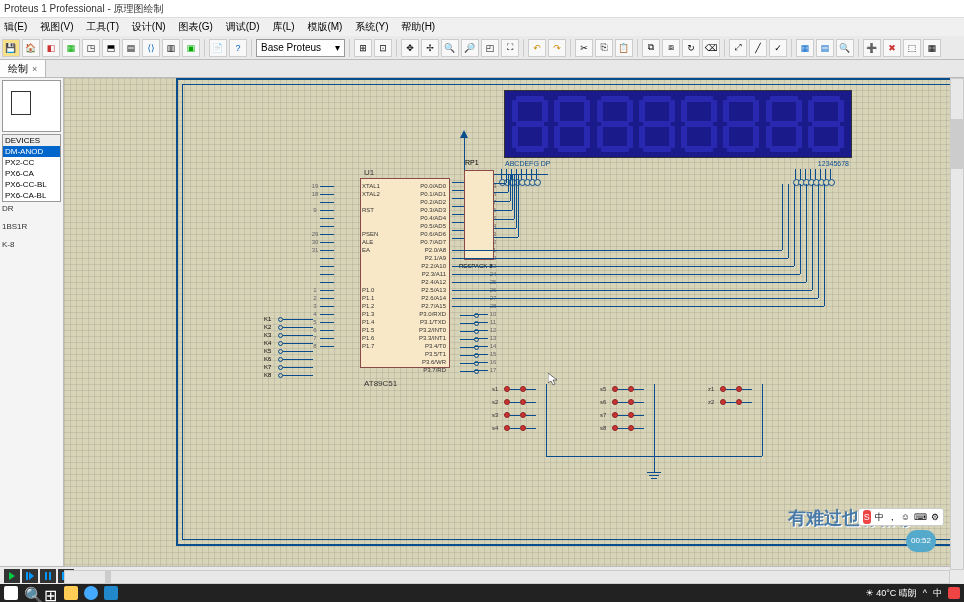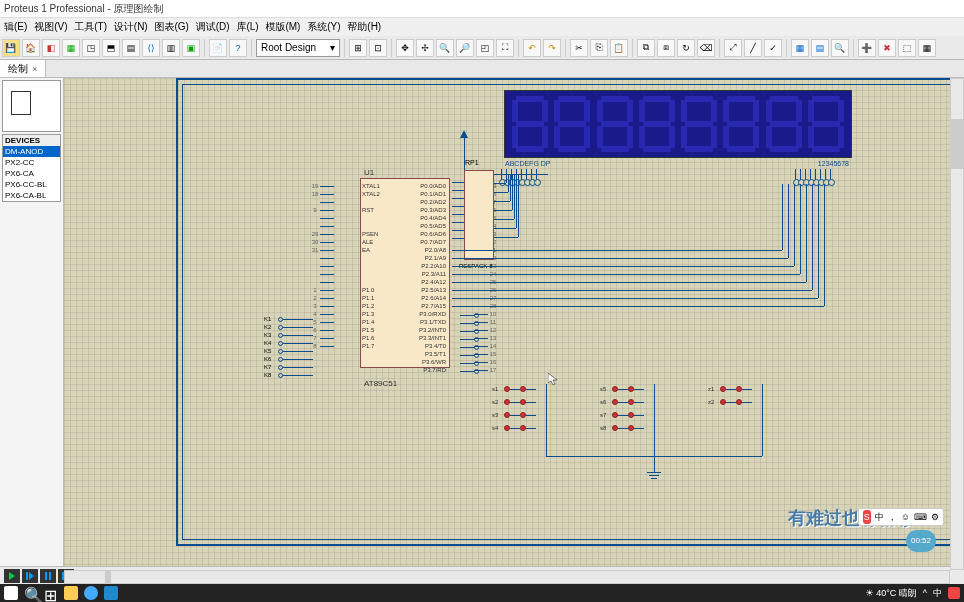--- a/index.html
+++ b/index.html
@@ -1,38 +1,38 @@
 <!DOCTYPE html>
 <html><head>
 <meta charset="utf-8">
 <style>
 * { margin: 0; padding: 0; box-sizing: border-box; font-family: "Microsoft YaHei", Arial, sans-serif; }
 body { width: 964px; height: 602px; overflow: hidden; background: #fff; position: relative; }
 
 .titlebar { height: 18px; background: #fff; font-size: 10px; line-height: 18px; padding-left: 4px; color: #333; border-bottom: 1px solid #ddd; }
 
 .menubar { height: 18px; background: #f0f0f0; font-size: 10px; line-height: 18px; padding-left: 4px; }
-.menubar span { margin-right: 4px; }
+.menubar span { margin-right: 10px; }
 
 .toolbar { height: 24px; background: #eaeaea; border-bottom: 1px solid #bbb; display: flex; align-items: center; padding: 0 2px; gap: 2px; }
 .tb-btn { width: 18px; height: 18px; border: 1px solid #ccc; background: #f8f8f8; display: inline-flex; align-items: center; justify-content: center; font-size: 9px; }
 .tb-sep { width: 1px; height: 18px; background: #ccc; margin: 0 2px; }
 .tb-combo { height: 18px; font-size: 10px; border: 1px solid #999; background: #fff; padding: 0 4px; display: flex; align-items: center; }
 
 .tabbar { height: 18px; background: #e8e8e8; border-bottom: 1px solid #bbb; display: flex; }
 .tab { font-size: 10px; padding: 0 8px; line-height: 18px; background: #fdfdfd; border-right: 1px solid #bbb; }
 .tab-close { font-size: 9px; margin-left: 4px; color: #666; }
 
 .workspace { display: flex; height: 488px; }
 
 .sidebar { width: 64px; background: #f4f4f4; border-right: 1px solid #bbb; display: flex; flex-direction: column; font-size: 8px; }
 .preview { height: 52px; border: 1px solid #999; background: #fff; margin: 2px; position: relative; }
 .preview-inner { position: absolute; left: 8px; top: 10px; width: 20px; height: 24px; border: 1px solid #333; background: #fff; }
 .device-list { border: 1px solid #999; background: #fff; margin: 0 2px; }
-.device-header { background: #eee; padding: 1px 2px; font-size: 8px; font-weight: bold; }
+.device-header { background: #eee; padding: 1px 2px; font-size: 8px; }
 .device-item { padding: 1px 2px; font-size: 8px; white-space: nowrap; overflow: hidden; }
 .device-item.selected { background: #0066cc; color: #fff; }
 
 .canvas-area { flex: 1; position: relative; overflow: hidden; }
 .canvas-grid { position: absolute; inset: 0; background-color: #d8d4b8;
   background-image:
     linear-gradient(to right, rgba(0,0,0,0.08) 1px, transparent 1px),
     linear-gradient(to bottom, rgba(0,0,0,0.08) 1px, transparent 1px);
   background-size: 6px 6px; }
 .sheet-border { position: absolute; left: 112px; top: 0; right: 4px; bottom: 20px; border: 2px solid #0a4d8c; pointer-events: none; }
@@ -148,21 +148,21 @@
   <div class="tb-btn">⬒</div>
   <div class="tb-btn">▤</div>
   <div class="tb-btn" style="color:#06c">⟨⟩</div>
   <div class="tb-btn">▥</div>
   <div class="tb-btn" style="color:#0a0">▣</div>
   <div class="tb-sep"></div>
   <div class="tb-btn">📄</div>
   <div class="tb-btn" style="color:#06c">?</div>
   <div class="tb-sep"></div>
   <div class="tb-combo">
-    <span>Root Design</span>
+    <span>Base Proteus</span>
       <span style="margin-left:14px">▾</span>
   </div>
   <div class="tb-sep"></div>
   <div class="tb-btn">⊞</div>
   <div class="tb-btn">⊡</div>
   <div class="tb-sep"></div>
   <div class="tb-btn">✥</div>
   <div class="tb-btn">✢</div>
   <div class="tb-btn">🔍</div>
   <div class="tb-btn">🔎</div>
@@ -207,20 +207,25 @@
     <div class="preview">
       <div class="preview-inner"></div>
     </div>
     <div class="device-list">
       <div class="device-header">DEVICES</div>
       <div class="device-item selected">DM-ANOD</div>
       <div class="device-item">PX2-CC</div>
       <div class="device-item">PX6-CA</div>
       <div class="device-item">PX6-CC-BL</div>
       <div class="device-item">PX6-CA-BL</div>
+    </div>
+    <div style="flex:1;padding:2px;font-size:8px;color:#333">
+      <div>DR</div><br>
+      <div>1BS1R</div><br>
+      <div>K-8</div>
     </div>
   </div>
 
   <div class="canvas-area">
     <div class="canvas-grid"></div>
     <div class="sheet-border">
         <div class="sheet-border-inner"></div>
       </div>
 
     <div class="mcu">

